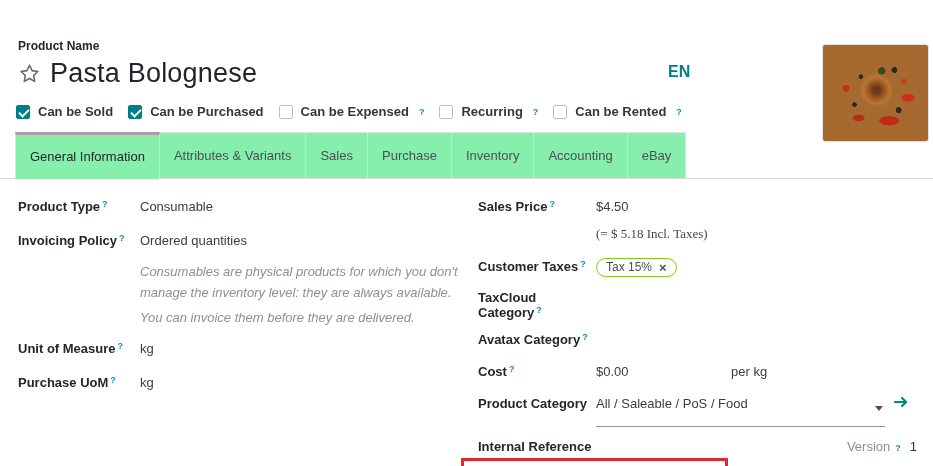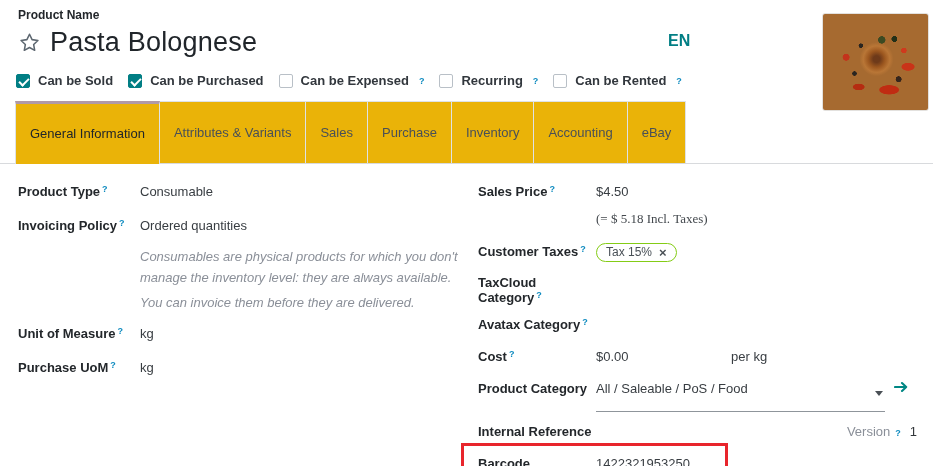--- a/index.html
+++ b/index.html
@@ -4,21 +4,21 @@
 <style>
   * { margin:0; padding:0; box-sizing:border-box; }
   html,body { width:933px; height:466px; overflow:hidden; }
   body {
     font-family:"Liberation Sans", sans-serif;
     background:#ffffff;
     color:#2d3136;
     font-size:13px;
     position:relative;
   }
-  .page { position:relative; width:933px; height:390px; }
+  .page { position:relative; width:933px; height:390px;margin-top:31px; }
 
   
   .header { position:relative; padding:8px 0 0 18px; }
   .field-caption { font-size:12px; font-weight:700; color:#23272b; }
   .title-row { display:flex; align-items:center; gap:9px; margin-top:5px; }
   .star { width:23px; height:23px; display:inline-block; cursor:pointer; }
   .page-title { font-size:27px; font-weight:500; color:#20252a; letter-spacing:.2px; }
   .lang-badge {
     position:absolute; left:668px; top:32px;
     font-size:16px; font-weight:700; color:#017e84; cursor:pointer;
@@ -57,22 +57,22 @@
   }
   .cb-label { font-weight:600; color:#32373d; font-size:13px; }
   sup.help { color:#0d8abf; font-size:9px; font-weight:700; margin-left:2px; vertical-align:top; }
 
   
   .tabbar {
     display:flex; align-items:flex-end; margin-top:13px; padding-left:15px;
     border-bottom:1px solid #d8dadd;
   }
   .tab {
-    font-size:13px; color:#495057; padding:16px 14px; line-height:29px;
-    border:1px solid #dee2e6; border-bottom:none; background:#eab308;
+    font-size:13px; color:#495057; padding:8px 14px; line-height:29px;
+    border:1px solid #dee2e6; border-bottom:none; background:#86efac;
     cursor:pointer; white-space:nowrap;
   }
   .tab + .tab { border-left:none; }
   .tab.active {
     border-top:3px solid #b09aa7; line-height:28px;
     margin-bottom:-1px; color:#212529;
   }
 
   
   .form { display:grid; grid-template-columns:466px 467px; padding-top:20px; }

